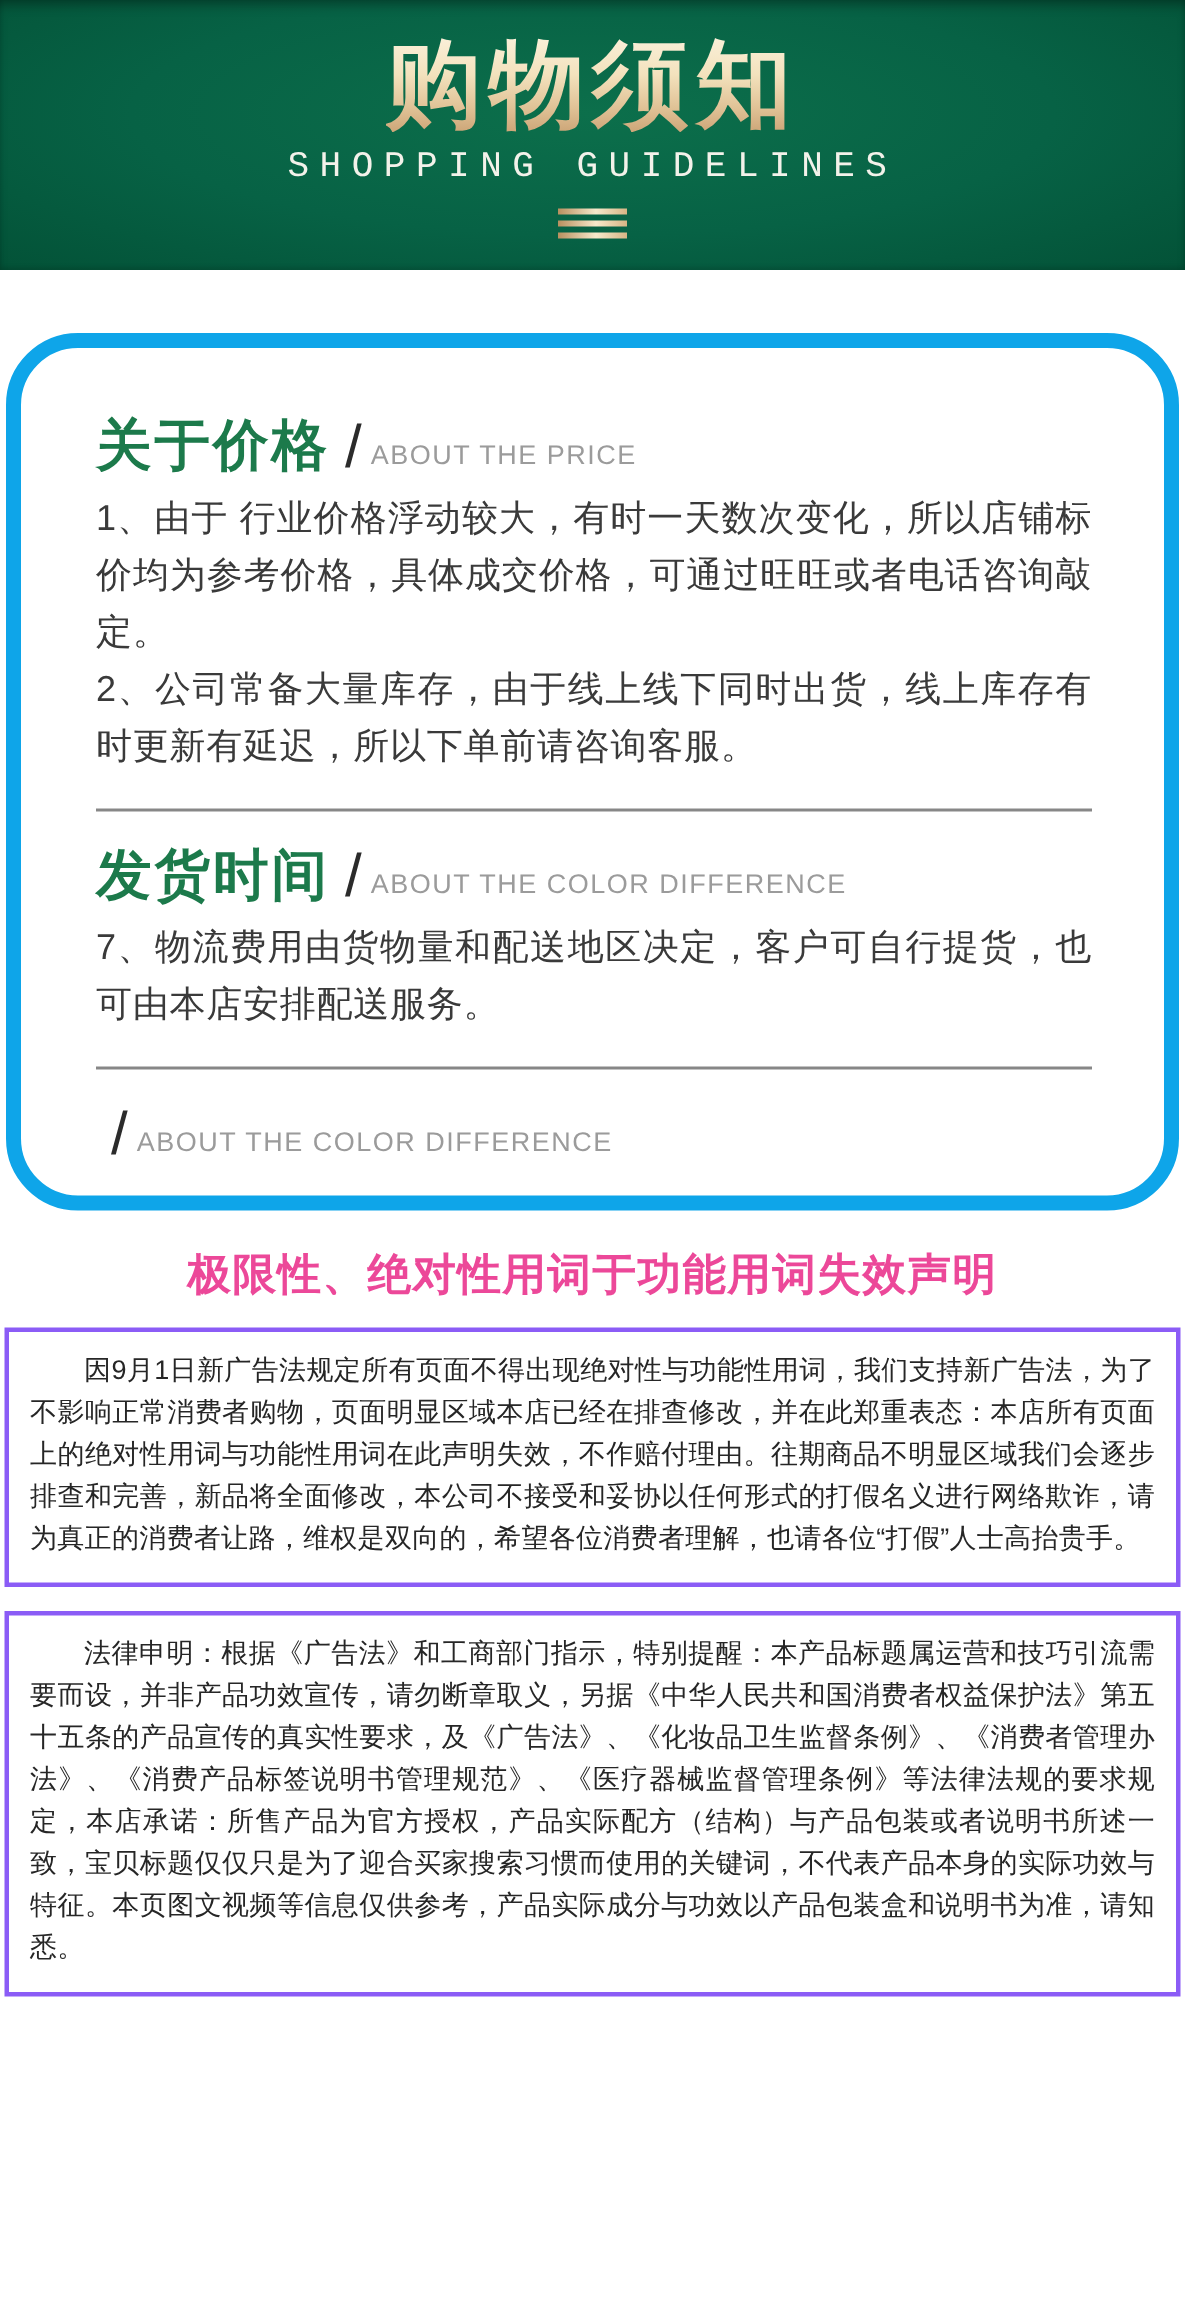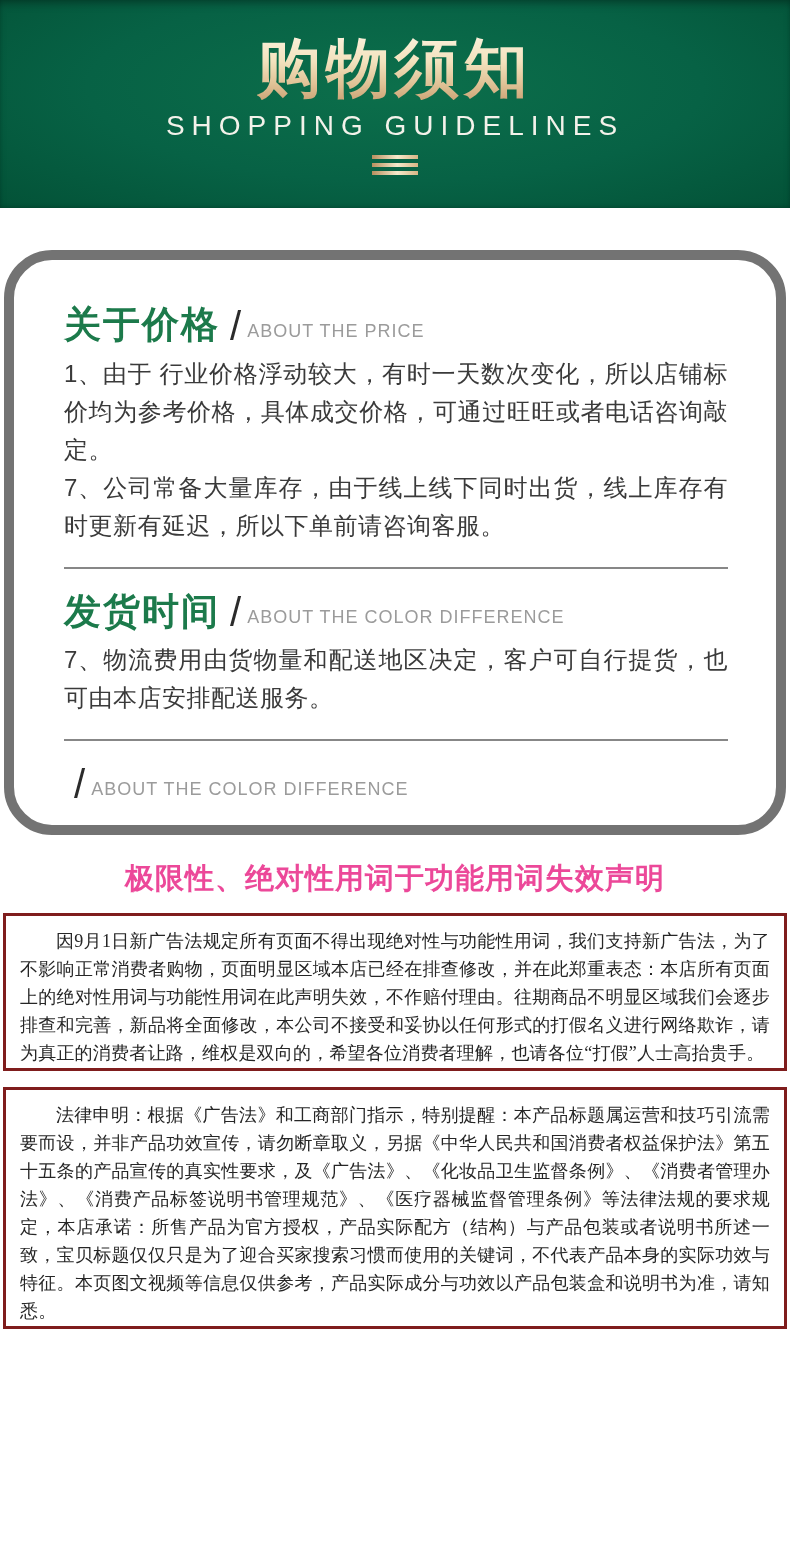--- a/index.html
+++ b/index.html
@@ -3,53 +3,53 @@
 <meta charset="utf-8">
 <style>
   html,body{margin:0;padding:0;background:#ffffff;}
   body{
     width:790px;
     font-family:"Liberation Sans","DejaVu Sans",sans-serif;
     -webkit-font-smoothing:antialiased;
   }
   
   .banner{
-    height:208px;
+    height:180px;
     background:radial-gradient(ellipse at 50% 42%, #0c6f4b 0%, #076245 55%, #035237 100%);
     box-shadow:inset 0 6px 8px -3px rgba(0,0,0,.35), inset 0 -2px 3px rgba(0,0,0,.12);
     display:flex;flex-direction:column;align-items:center;justify-content:center;
   }
   .banner-title{
     font-size:64px;font-weight:bold;letter-spacing:5px;line-height:1;
     color:#eed9ab;
     margin-top:2px;
   }
   @supports (-webkit-background-clip:text){
     .banner-title{
       background:linear-gradient(180deg,#faf0da 0%,#f3e2bd 40%,#e0c296 75%,#cda678 100%);
       -webkit-background-clip:text;background-clip:text;color:transparent;
     }
   }
   .banner-subtitle{
     margin-top:12px;
-    font-size:28px;letter-spacing:7px;color:#f3f2ea;line-height:1;
-    font-family:Liberation Sans, sans-serif;
+    font-size:24px;letter-spacing:7px;color:#f3f2ea;line-height:1;
+    font-family:Liberation Mono, monospace;
   }
   .triple-bar{margin-top:15px;}
   .triple-bar .bar{
     width:46px;height:4px;margin:4px auto 0;
     background:linear-gradient(90deg,#b8905f 0%,#f6e9cb 55%,#d7b585 100%);
   }
   .triple-bar .bar:first-child{margin-top:0;}
 
   
   .card{
     margin:42px 4px 0 4px;
     background:#ffffff;
-    border:10px solid #737373;
+    border:10px solid #0ea5e9;
     border-radius:48px;
     padding:44px 48px 20px 50px;
     box-sizing:border-box;
   }
   .sec-head{display:flex;align-items:flex-end;}
   .sec-title{
     color:#1c7a4b;font-size:37px;font-weight:bold;letter-spacing:2px;line-height:1.15;
   }
   .sec-slash{
     font-size:40px;color:#2b2b2b;font-weight:300;
@@ -68,24 +68,23 @@
   }
 
   
   .disc-title{
     margin:22px 0 14px 0;
     text-align:center;color:#ec4899;font-size:29px;font-weight:bold;
     letter-spacing:1px;line-height:42px;
   }
   .red-box{
     margin:0 3px 16px 3px;
-    border:3px solid #7f1d1d;
-    padding:11px 14px 1px 14px;
+    border:3px solid #8b5cf6;
+    padding:11px 14px 16px 14px;
     box-sizing:border-box;
-    font-family:Liberation Serif, serif;
   }
   .red-box p{
     margin:0;font-size:18px;line-height:28px;color:#262626;text-align:justify;
     letter-spacing:.2px;
   }
   .red-box p.indent{text-indent:2em;}
 </style>
 </head>
 <body>
 
@@ -102,21 +101,21 @@
 <div class="card">
 
   <div class="section">
     <div class="sec-head">
       <span class="sec-title">关于价格</span>
       <span class="sec-slash">/</span>
       <span class="sec-sub">ABOUT THE PRICE</span>
     </div>
     <div class="sec-body">
       <p>1、由于 行业价格浮动较大，有时一天数次变化，所以店铺标价均为参考价格，具体成交价格，可通过旺旺或者电话咨询敲定。</p>
-      <p>7、公司常备大量库存，由于线上线下同时出货，线上库存有时更新有延迟，所以下单前请咨询客服。</p>
+      <p>2、公司常备大量库存，由于线上线下同时出货，线上库存有时更新有延迟，所以下单前请咨询客服。</p>
     </div>
   </div>
 
   <hr class="divider">
 
   <div class="section">
     <div class="sec-head">
       <span class="sec-title">发货时间</span>
       <span class="sec-slash">/</span>
       <span class="sec-sub">ABOUT THE COLOR DIFFERENCE</span>

